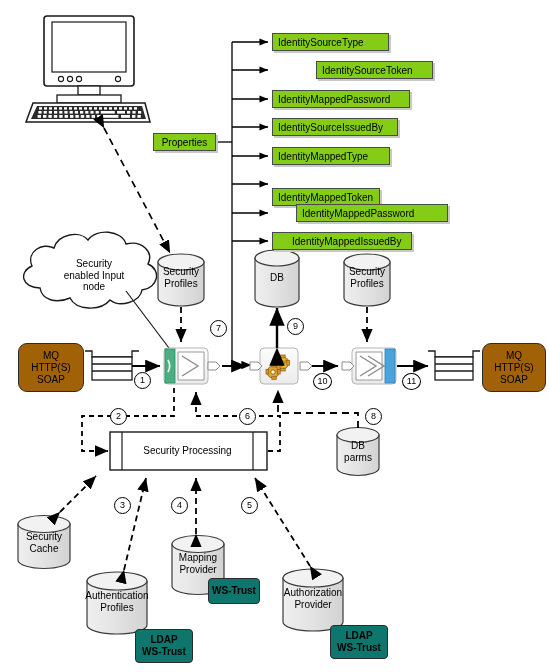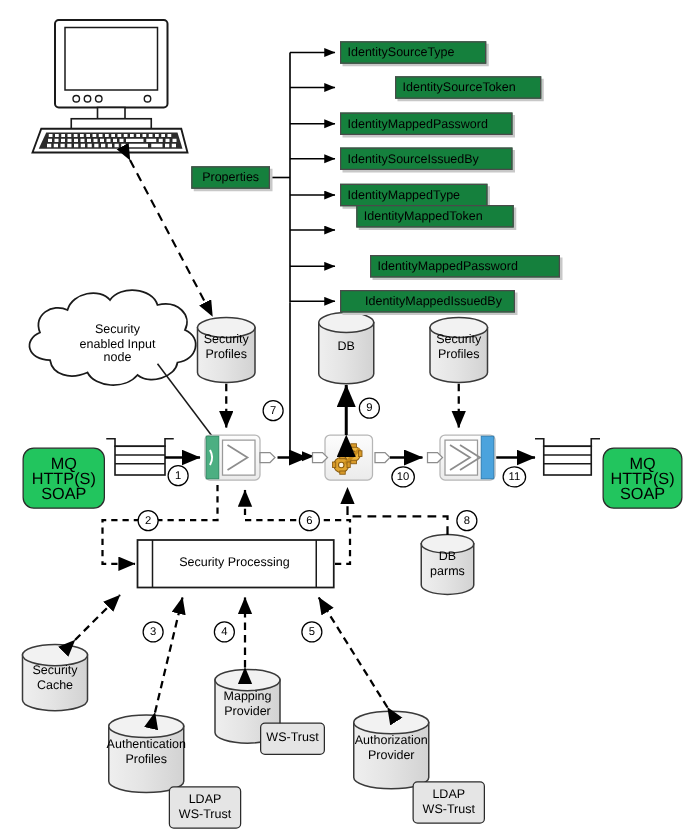--- a/index.html
+++ b/index.html
@@ -2,32 +2,32 @@
 <html><head>
 <meta charset="utf-8">
 <style>
   html,body{margin:0;padding:0;background:#ffffff;}
   body{width:549px;height:672px;position:relative;overflow:hidden;
        font-family:"Liberation Sans","DejaVu Sans",sans-serif;}
   #stage{position:absolute;left:0;top:0;width:549px;height:672px;}
   svg{position:absolute;left:0;top:0;}
   .lbl{position:absolute;font-size:10px;color:#000;text-align:center;
        line-height:11.5px;white-space:pre-line;pointer-events:none;}
-  .propbox{position:absolute;height:18px;border:1px solid #4a4a4a;background:#15803d;
+  .propbox{position:absolute;height:18px;border:1px solid #4a4a4a;background:#84cc16;
            box-shadow:2px 2px 0 0 #c8c8c8;font-size:10px;line-height:18px;
            padding-left:5px;box-sizing:border-box;color:#000;white-space:nowrap;}
   .num{position:absolute;width:15px;height:15px;border:1px solid #000;
        border-radius:50%;font-size:9px;line-height:14px;text-align:center;
        background:#fff;color:#000;}
-  .mqbox{position:absolute;border:1.4px solid #2b2b2b;border-radius:9px;background:#22c55e;
-         font-size:13px;line-height:12px;text-align:center;color:#000;
-         display:flex;align-items:center;justify-content:center;margin-top:15px;}
-  .tagbox{position:absolute;border:1.2px solid #2b2b2b;border-radius:4px;background:#e5e5e5;
+  .mqbox{position:absolute;border:1.4px solid #2b2b2b;border-radius:9px;background:#a16207;
+         font-size:10px;line-height:12px;text-align:center;color:#000;
+         display:flex;align-items:center;justify-content:center;}
+  .tagbox{position:absolute;border:1.2px solid #2b2b2b;border-radius:4px;background:#0f766e;
           font-size:10px;line-height:12px;text-align:center;color:#000;
-          display:flex;align-items:center;justify-content:center;z-index:6;}
+          display:flex;align-items:center;justify-content:center;z-index:6;font-weight:bold;}
   .cyl-lbl{position:absolute;font-size:10px;line-height:11.5px;text-align:center;
            color:#000;z-index:4;}
 </style>
 </head>
 <body>
 
 <div id="stage">
 
   <svg width="549" height="672">
     <defs>
@@ -278,23 +278,23 @@
       <line x1="122" y1="432" x2="122" y2="470" stroke="#1a1a1a" stroke-width="1.2"></line>
       <line x1="253" y1="432" x2="253" y2="470" stroke="#1a1a1a" stroke-width="1.2"></line>
     </g>
   </svg>
 
   <div class="propbox" style="left:153px;top:133px;width:63px;text-align:center;padding-left:0;">Properties</div>
 
   <div class="propbox" style="left:272px;top:33px;width:117px;">IdentitySourceType</div>
   <div class="propbox" style="left:272px;top:61px;width:117px;margin-left:44px;">IdentitySourceToken</div>
   <div class="propbox" style="left:272px;top:90px;width:138px;">IdentityMappedPassword</div>
-  <div class="propbox" style="left:272px;top:118px;width:138px;">IdentitySourceIssuedBy</div>
+  <div class="propbox" style="left:272px;top:118px;width:126px;">IdentitySourceIssuedBy</div>
   <div class="propbox" style="left:272px;top:147px;width:118px;">IdentityMappedType</div>
-  <div class="propbox" style="left:272px;top:164px;width:126px;margin-left:13px;">IdentityMappedToken</div>
+  <div class="propbox" style="left:272px;top:188px;width:108px;">IdentityMappedToken</div>
   <div class="propbox" style="left:272px;top:204px;width:152px;margin-left:24px;">IdentityMappedPassword</div>
   <div class="propbox" style="left:272px;top:232px;width:140px;padding-left:19px;">IdentityMappedIssuedBy</div>
 
   <div class="lbl" style="left:34px;top:258px;width:120px;">Security
 enabled Input
 node</div>
 
   <div class="mqbox" style="left:18px;top:343px;width:64px;height:47px;white-space:pre-line;">MQ
 HTTP(S)
 SOAP</div>

